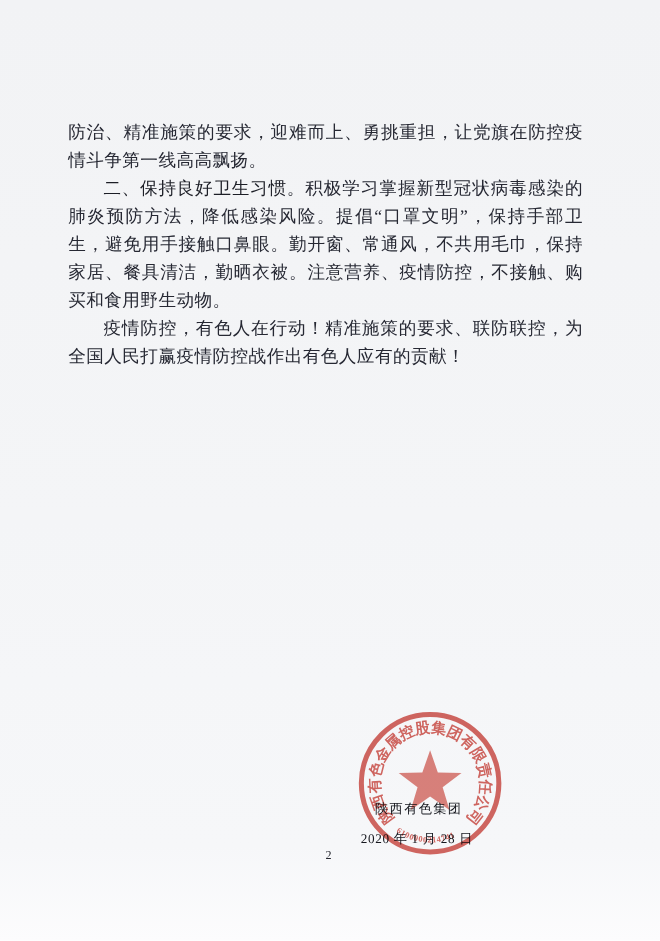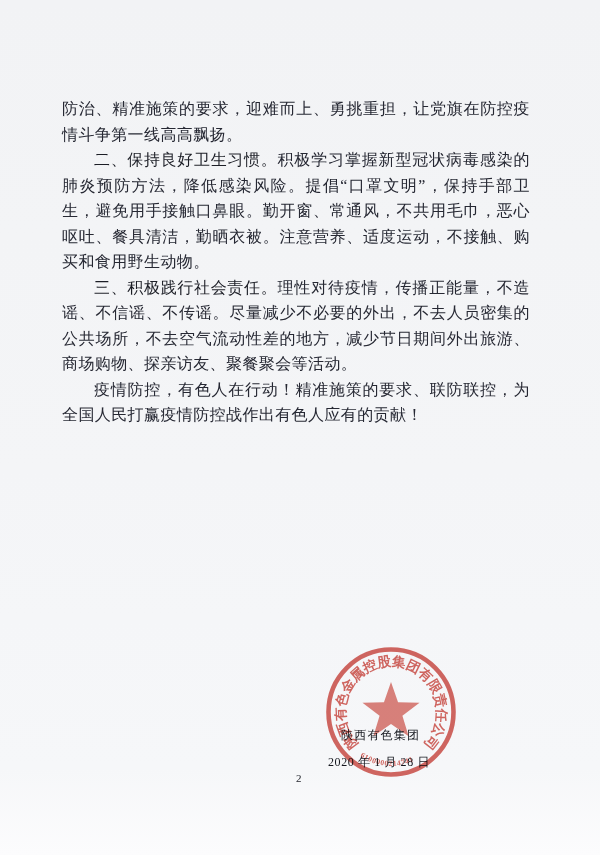--- a/index.html
+++ b/index.html
@@ -6,21 +6,21 @@
   .page {
     position:relative;
     width:600px; height:855px;
     background:linear-gradient(180deg,#f2f3f5 0%,#f4f5f7 55%,#f6f7f9 90%,#fcfcfd 100%);
     overflow:hidden;
     font-family:"Liberation Serif","DejaVu Serif",serif;
     color:#262833;
   }
   .content {
     position:absolute;
-    left:62px; top:96px; width:468px;
+    left:62px; top:108px; width:468px;
     font-size:16px; line-height:25.5px;
     letter-spacing:0.4px;
     text-align:justify;
     text-spacing-trim:space-all;
   }
   .content p { margin:0; text-indent:2em; }
   .content p.flush { text-indent:0; }
   .lead {
     font-family:"Liberation Sans","DejaVu Sans",sans-serif;
     font-weight:400;
@@ -53,22 +53,21 @@
     font-family:"Liberation Serif","DejaVu Serif",serif;
   }
 </style>
 </head>
 <body>
 
 <div class="page">
 
   <div class="content">
     <p class="flush"><span class="lead"></span><span>防治、精准施策的要求，迎难而上、勇挑重担，让党旗在防控疫情斗争第一线高高飘扬。</span></p>
-    <p><span class="lead">二、保持良好卫生习惯。</span><span>积极学习掌握新型冠状病毒感染的肺炎预防方法，降低感染风险。提倡“口罩文明”，保持手部卫生，避免用手接触口鼻眼。勤开窗、常通风，不共用毛巾，恶心呕吐、餐具清洁，勤晒衣被。注意营养、适度运动，不接触、购买和食用野生动物。</span></p>
-    <p><span class="lead">三、积极践行社会责任。</span><span>理性对待疫情，传播正能量，不造谣、不信谣、不传谣。尽量减少不必要的外出，不去人员密集的公共场所，不去空气流动性差的地方，减少节日期间外出旅游、商场购物、探亲访友、聚餐聚会等活动。</span></p>
+    <p><span class="lead">二、保持良好卫生习惯。</span><span>积极学习掌握新型冠状病毒感染的肺炎预防方法，降低感染风险。提倡“口罩文明”，保持手部卫生，避免用手接触口鼻眼。勤开窗、常通风，不共用毛巾，保持家居、餐具清洁，勤晒衣被。注意营养、疫情防控，不接触、购买和食用野生动物。</span></p>
     <p><span class="lead"></span><span>疫情防控，有色人在行动！精准施策的要求、联防联控，为全国人民打赢疫情防控战作出有色人应有的贡献！</span></p>
   </div>
 
   <div class="signature">
     <span class="org">陕西有色集团</span>
     <span class="date">2020 年 1 月 28 日</span>
   </div>
 
   <svg class="seal" viewBox="-70 -70 140 140" xmlns="http://www.w3.org/2000/svg">
     <g opacity="0.9">

